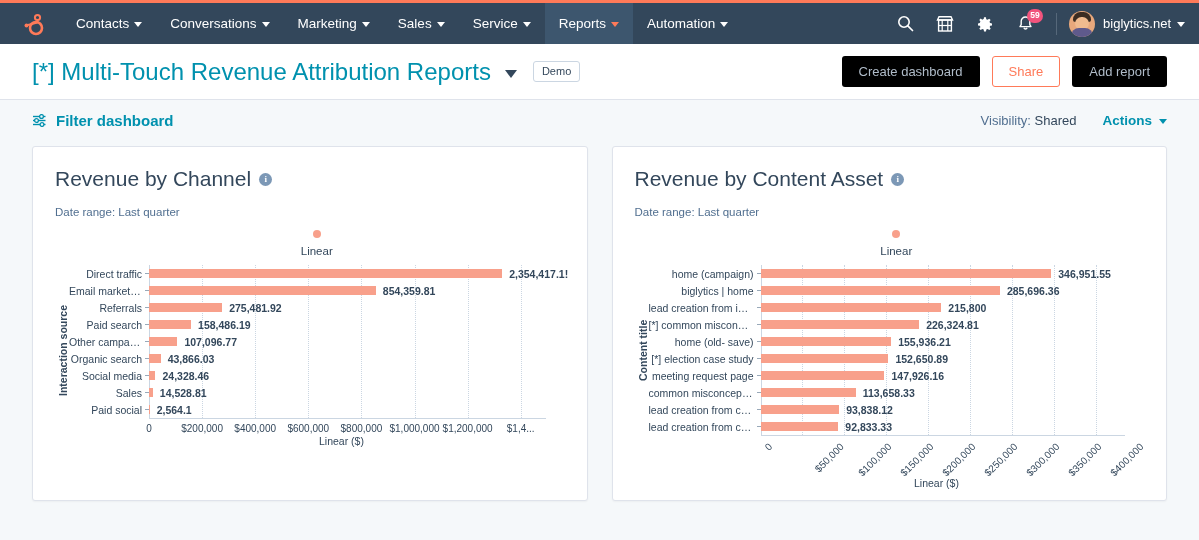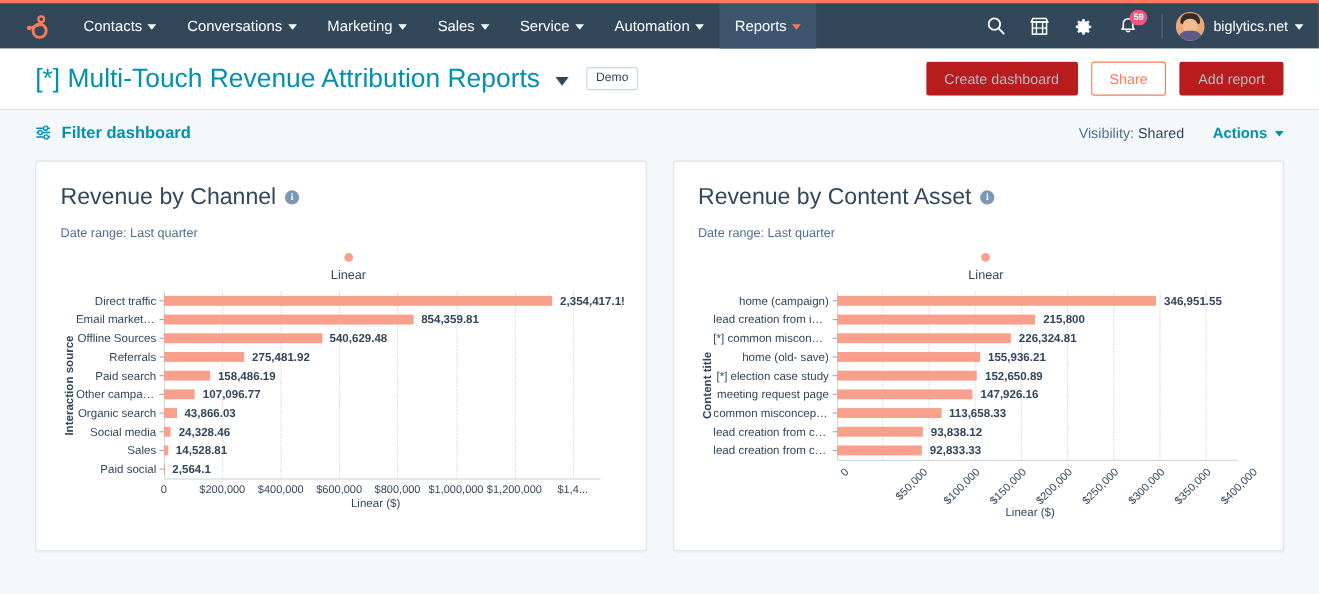--- a/index.html
+++ b/index.html
@@ -142,21 +142,21 @@
     font-size: 13px;
     border-radius: 3px;
     padding: 0 16px;
     height: 31px;
     display: flex; align-items: center; justify-content: center;
     white-space: nowrap;
     cursor: pointer;
     border: 1px solid transparent;
   }
   .btn-disabled {
-    background: #b91c1c;
+    background: #000000;
     color: #b0bcc9;
   }
   .btn-secondary {
     background: #ffffff;
     color: #ff7a59;
     border: 1px solid #ff7a59;
   }
 
   
   .filterbar {
@@ -345,26 +345,26 @@
       <span class="caret"></span>
     </div>
     <div class="nav-item">
       <span>Sales</span>
       <span class="caret"></span>
     </div>
     <div class="nav-item">
       <span>Service</span>
       <span class="caret"></span>
     </div>
+    <div class="nav-item active">
+      <span>Reports</span>
+      <span class="caret"></span>
+    </div>
     <div class="nav-item">
       <span>Automation</span>
-      <span class="caret"></span>
-    </div>
-    <div class="nav-item active">
-      <span>Reports</span>
       <span class="caret"></span>
     </div>
   </div>
 
   <div class="nav-right">
     <div class="nav-icon-btn">
       <svg width="17" height="17" viewBox="0 0 17 17">
         <circle cx="7" cy="7" r="5.2" fill="none" stroke="#ffffff" stroke-width="1.6"></circle>
         <line x1="10.8" y1="10.8" x2="15.5" y2="15.5" stroke="#ffffff" stroke-width="1.7" stroke-linecap="round"></line>
       </svg>
@@ -471,28 +471,20 @@
               <div class="bar" style="width: 353.183px;"></div>
               <div class="bar-value">2,354,417.1!</div>
             </div>
           </div>
           <div class="row">
             <div class="cat-label" style="width: 80px;">Email marketing</div>
             <div class="bar-area">
               <div class="tick-v" style="left: -4px;"></div>
               <div class="bar" style="width: 226.847px;"></div>
               <div class="bar-value">854,359.81</div>
-            </div>
-          </div>
-          <div class="row">
-            <div class="cat-label" style="width: 80px;">Offline Sources</div>
-            <div class="bar-area">
-              <div class="tick-v" style="left: -4px;"></div>
-              <div class="bar" style="width: 143.546px;"></div>
-              <div class="bar-value">540,629.48</div>
             </div>
           </div>
           <div class="row">
             <div class="cat-label" style="width: 80px;">Referrals</div>
             <div class="bar-area">
               <div class="tick-v" style="left: -4px;"></div>
               <div class="bar" style="width: 73.1452px;"></div>
               <div class="bar-value">275,481.92</div>
             </div>
           </div>
@@ -582,20 +574,28 @@
             <div class="gridline" style="left: 251.429px;"></div>
             <div class="gridline" style="left: 293.333px;"></div>
             <div class="gridline" style="left: 335.238px;"></div>
           </div>
           <div class="row">
             <div class="cat-label" style="width: 112px;">home (campaign)</div>
             <div class="bar-area">
               <div class="tick-v" style="left: -4px;"></div>
               <div class="bar" style="width: 290.778px;"></div>
               <div class="bar-value">346,951.55</div>
+            </div>
+          </div>
+          <div class="row">
+            <div class="cat-label" style="width: 112px;">biglytics | home</div>
+            <div class="bar-area">
+              <div class="tick-v" style="left: -4px;"></div>
+              <div class="bar" style="width: 239.441px;"></div>
+              <div class="bar-value">285,696.36</div>
             </div>
           </div>
           <div class="row">
             <div class="cat-label" style="width: 112px;">lead creation from impor…</div>
             <div class="bar-area">
               <div class="tick-v" style="left: -4px;"></div>
               <div class="bar" style="width: 180.861px;"></div>
               <div class="bar-value">215,800</div>
             </div>
           </div>

